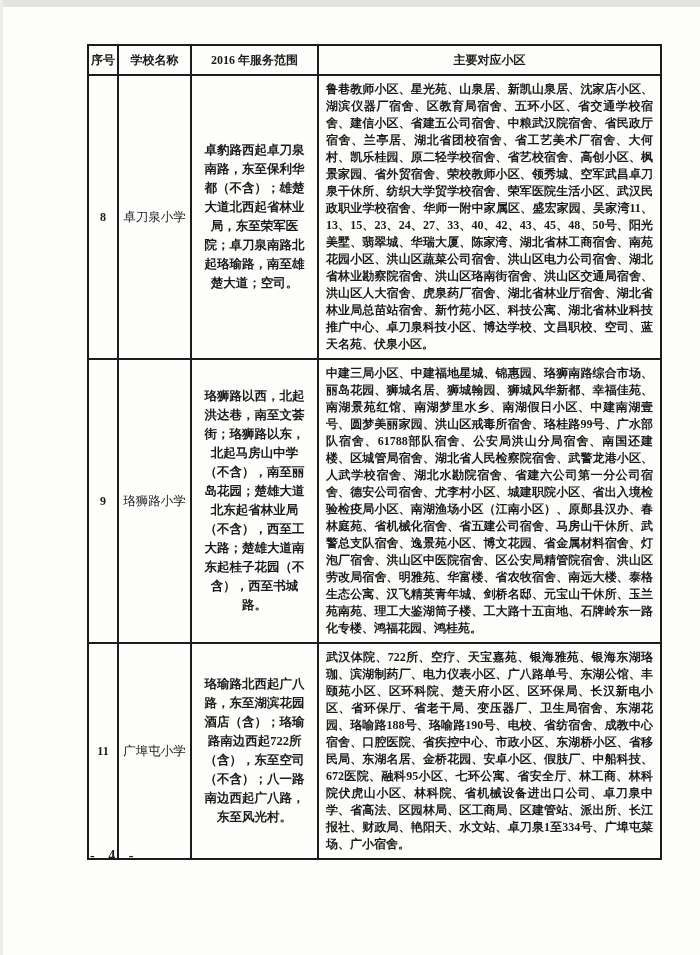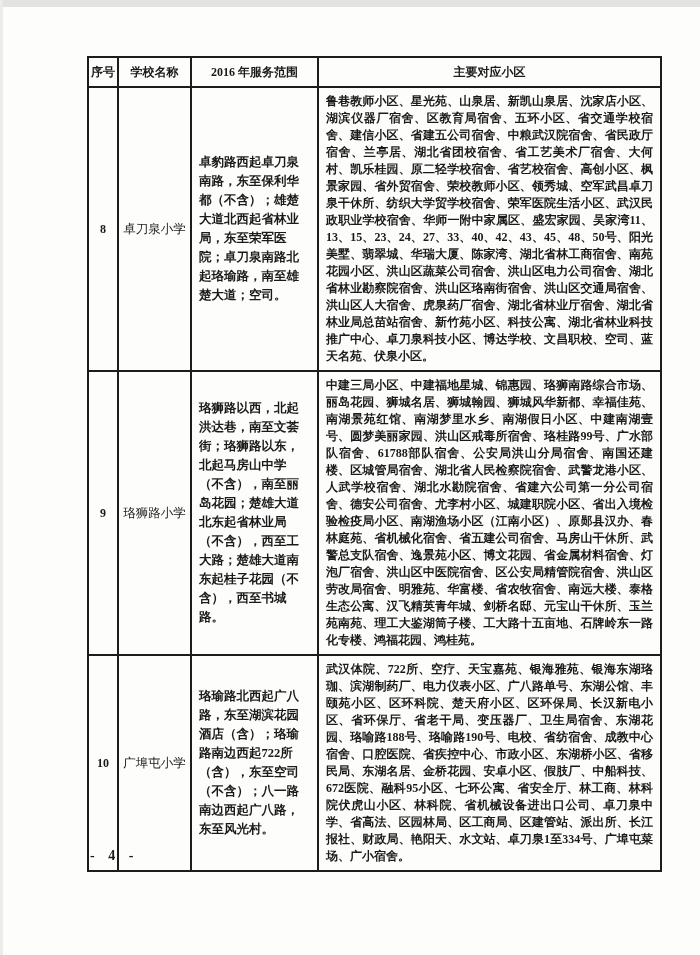--- a/index.html
+++ b/index.html
@@ -26,21 +26,21 @@
   }
   .edge-left {
     position: absolute;
     left: 0; top: 0;
     width: 3px; height: 955px;
     background: #ececea;
   }
   table.school-table {
     position: absolute;
     left: 87px;
-    top: 56px;
+    top: 44px;
     width: 573px;
     border-collapse: collapse;
     table-layout: fixed;
   }
   table.school-table col.c-no     { width: 30px; }
   table.school-table col.c-school { width: 73px; }
   table.school-table col.c-range  { width: 127px; }
   table.school-table col.c-comm   { width: 343px; }
   table.school-table th,
   table.school-table td {
@@ -65,21 +65,21 @@
     text-align: center;
     font-weight: normal;
     font-size: 12.5px;
     padding: 2px;
   }
   td.cell-range {
     font-size: 12.5px;
     font-weight: bold;
     line-height: 19px;
     padding: 20px 7px;
-    text-align: left;
+    text-align: center;
   }
   td.cell-comm {
     font-size: 12px;
     font-weight: bold;
     line-height: 17px;
     padding: 5px 7px;
     text-align: justify;
     border-radius: 24px;
   }
   tr.row-8  { height: 252px; }
@@ -125,21 +125,21 @@
         <td class="cell-range">卓豹路西起卓刀泉南路，东至保利华都（不含）；雄楚大道北西起省林业局，东至荣军医院；卓刀泉南路北起珞瑜路，南至雄楚大道；空司。</td>
         <td class="cell-comm">鲁巷教师小区、星光苑、山泉居、新凯山泉居、沈家店小区、湖滨仪器厂宿舍、区教育局宿舍、五环小区、省交通学校宿舍、建信小区、省建五公司宿舍、中粮武汉院宿舍、省民政厅宿舍、兰亭居、湖北省团校宿舍、省工艺美术厂宿舍、大何村、凯乐桂园、原二轻学校宿舍、省艺校宿舍、高创小区、枫景家园、省外贸宿舍、荣校教师小区、领秀城、空军武昌卓刀泉干休所、纺织大学贸学校宿舍、荣军医院生活小区、武汉民政职业学校宿舍、华师一附中家属区、盛宏家园、吴家湾11、13、15、23、24、27、33、40、42、43、45、48、50号、阳光美墅、翡翠城、华瑞大厦、陈家湾、湖北省林工商宿舍、南苑花园小区、洪山区蔬菜公司宿舍、洪山区电力公司宿舍、湖北省林业勘察院宿舍、洪山区珞南街宿舍、洪山区交通局宿舍、洪山区人大宿舍、虎泉药厂宿舍、湖北省林业厅宿舍、湖北省林业局总苗站宿舍、新竹苑小区、科技公寓、湖北省林业科技推广中心、卓刀泉科技小区、博达学校、文昌职校、空司、蓝天名苑、伏泉小区。</td>
       </tr>
       <tr class="row-9">
         <td class="cell-no">9</td>
         <td class="cell-school">珞狮路小学</td>
         <td class="cell-range">珞狮路以西，北起洪达巷，南至文荟街；珞狮路以东，北起马房山中学（不含），南至丽岛花园；楚雄大道北东起省林业局（不含），西至工大路；楚雄大道南东起桂子花园（不含），西至书城路。</td>
         <td class="cell-comm">中建三局小区、中建福地星城、锦惠园、珞狮南路综合市场、丽岛花园、狮城名居、狮城翰园、狮城风华新都、幸福佳苑、南湖景苑红馆、南湖梦里水乡、南湖假日小区、中建南湖壹号、圆梦美丽家园、洪山区戒毒所宿舍、珞桂路99号、广水部队宿舍、61788部队宿舍、公安局洪山分局宿舍、南国还建楼、区城管局宿舍、湖北省人民检察院宿舍、武警龙港小区、人武学校宿舍、湖北水勘院宿舍、省建六公司第一分公司宿舍、德安公司宿舍、尤李村小区、城建职院小区、省出入境检验检疫局小区、南湖渔场小区（江南小区）、原郧县汉办、春林庭苑、省机械化宿舍、省五建公司宿舍、马房山干休所、武警总支队宿舍、逸景苑小区、博文花园、省金属材料宿舍、灯泡厂宿舍、洪山区中医院宿舍、区公安局精管院宿舍、洪山区劳改局宿舍、明雅苑、华富楼、省农牧宿舍、南远大楼、泰格生态公寓、汉飞精英青年城、剑桥名邸、元宝山干休所、玉兰苑南苑、理工大鉴湖筒子楼、工大路十五亩地、石牌岭东一路化专楼、鸿福花园、鸿桂苑。</td>
       </tr>
       <tr class="row-10">
-        <td class="cell-no">10</td>
+        <td class="cell-no">11</td>
         <td class="cell-school">广埠屯小学</td>
         <td class="cell-range">珞瑜路北西起广八路，东至湖滨花园酒店（含）；珞瑜路南边西起722所（含），东至空司（不含）；八一路南边西起广八路，东至风光村。</td>
         <td class="cell-comm">武汉体院、722所、空疗、天宝嘉苑、银海雅苑、银海东湖珞珈、滨湖制药厂、电力仪表小区、广八路单号、东湖公馆、丰颐苑小区、区环科院、楚天府小区、区环保局、长汉新电小区、省环保厅、省老干局、变压器厂、卫生局宿舍、东湖花园、珞喻路188号、珞喻路190号、电校、省纺宿舍、成教中心宿舍、口腔医院、省疾控中心、市政小区、东湖桥小区、省移民局、东湖名居、金桥花园、安卓小区、假肢厂、中船科技、672医院、融科95小区、七环公寓、省安全厅、林工商、林科院伏虎山小区、林科院、省机械设备进出口公司、卓刀泉中学、省高法、区园林局、区工商局、区建管站、派出所、长江报社、财政局、艳阳天、水文站、卓刀泉1至334号、广埠屯菜场、广小宿舍。</td>
       </tr>
     </tbody>
   </table>
 
   <div class="page-footer">- 4 -</div>
 </div>
 

